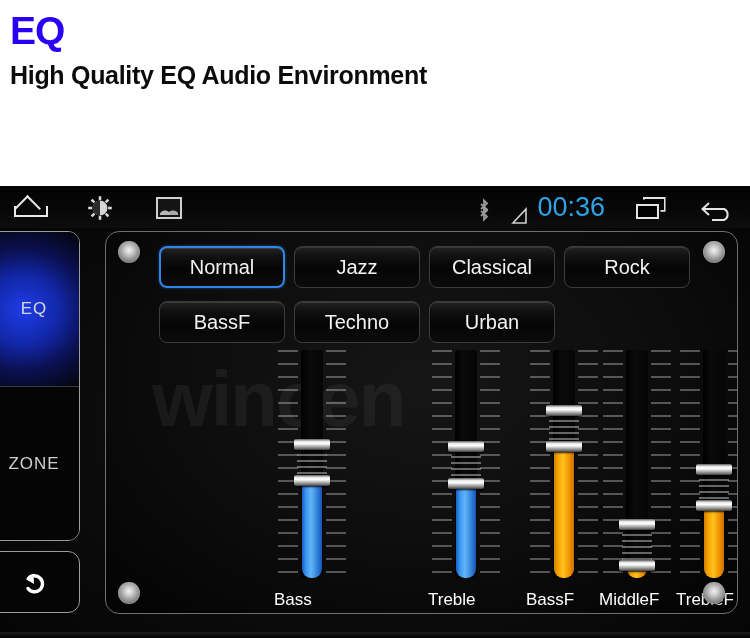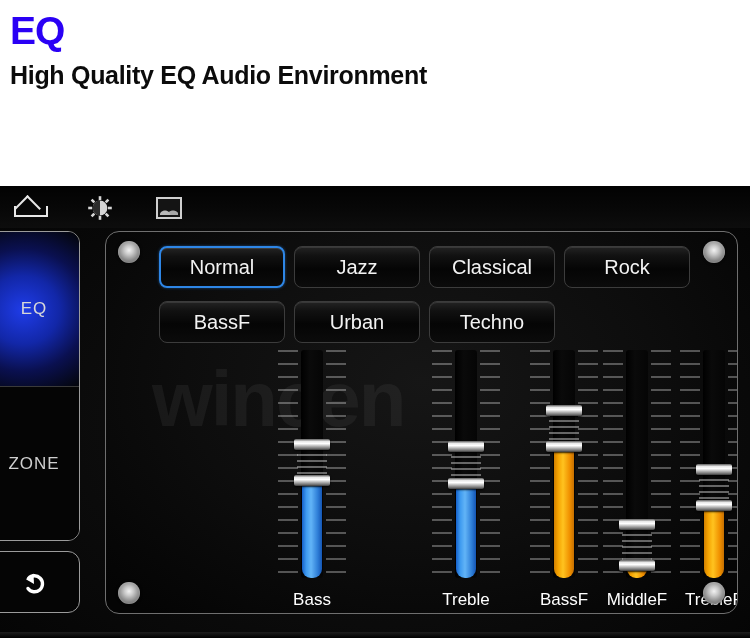--- a/index.html
+++ b/index.html
@@ -228,21 +228,21 @@
     background-image:repeating-linear-gradient(
       to bottom,
       rgba(180,180,180,.55) 0px,
       rgba(180,180,180,.55) 2px,
       rgba(0,0,0,0) 2px,
       rgba(0,0,0,0) 6px);
     z-index:2;
   }
   .slider-label{
     position:absolute;left:0;bottom:0;width:100%;
-    text-align:center;color:#ffffff;font-size:17px;
+    text-align:left;color:#ffffff;font-size:17px;
     font-family:"Liberation Sans", sans-serif;
   }
   #device-bottom-strip{
     position:absolute;left:0;bottom:0;width:750px;height:6px;
     background:linear-gradient(to bottom,#1e1e1e,#000);
   }
 </style>
 </head>
 <body>
 
@@ -276,20 +276,49 @@
             </g>
             <path d="M13 5.6 A7.4 7.4 0 0 0 13 20.4 Z" fill="#2b2b2b"></path>
           </svg>
         </span>
       </span>
       <span class="sb-item">
         <span class="icon-image"></span>
       </span>
     </div>
 
+    <div class="sb-right">
+      <span class="sb-item">
+        <span class="icon-bt">
+          <svg viewBox="0 0 14 24" width="14" height="24">
+            <path d="M4 6 L10 11.6 L7 14.5 L7 2.5 L10 5.5 L4 11" fill="none" stroke="#9a9a9a" stroke-width="1.8"></path>
+            <path d="M4 18 L10 12.4 L7 9.5 L7 21.5 L10 18.5 L4 13" fill="none" stroke="#9a9a9a" stroke-width="1.8"></path>
+          </svg>
+        </span>
+      </span>
+      <span class="sb-item">
+        <span class="icon-signal">
+          <svg viewBox="0 0 18 18" width="18" height="18">
+            <path d="M15 2 L15 16 L2 16 Z" fill="none" stroke="#cfcfcf" stroke-width="1.6"></path>
+          </svg>
+        </span>
+      </span>
+      <span id="clock">00:36</span>
+      <span class="sb-item">
+        <span class="icon-recents"></span>
+      </span>
+      <span class="sb-item" style="padding-right:16px;">
+        <span class="icon-back">
+          <svg viewBox="0 0 34 24" width="34" height="24">
+            <path d="M9 5 L2.5 11 L9 17" fill="none" stroke="#e4e4e4" stroke-width="2"></path>
+            <path d="M2.5 11 L24 11 a6 6 0 0 1 0 11 L12 22" fill="none" stroke="#e4e4e4" stroke-width="2"></path>
+          </svg>
+        </span>
+      </span>
+    </div>
   </div>
 
   <div id="device-body">
 
     <div id="left-rail">
       <div class="rail-btn active">
         <span>EQ</span>
       </div>
       <div class="rail-btn plain">
         <span>ZONE</span>
@@ -322,24 +351,24 @@
           <div class="preset">
             <span>Classical</span>
           </div>
           <div class="preset">
             <span>Rock</span>
           </div>
           <div class="preset">
             <span>BassF</span>
           </div>
           <div class="preset">
+            <span>Techno</span>
+          </div>
+          <div class="preset">
             <span>Urban</span>
-          </div>
-          <div class="preset">
-            <span>Techno</span>
           </div>
         </div>
       <div id="sliders">
           <div class="slider" style="left: 168px;">
             <div class="track-area">
               <div class="ticks left"></div>
               <div class="ticks right"></div>
               <div class="track"></div>
               <div class="fill blue" style="top: 125.4px; height: 102.6px;"></div>
               <div class="grip" style="top: 97.92px; height: 28.48px;"></div>

